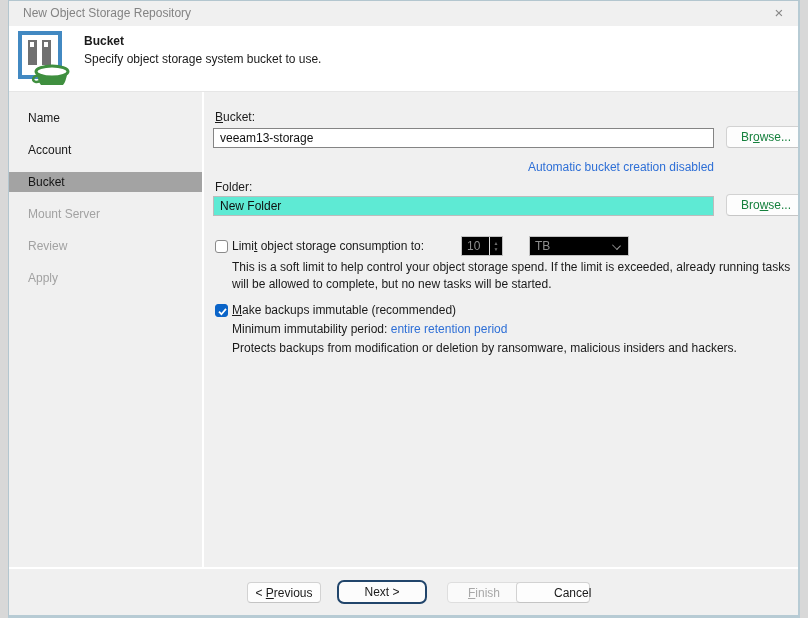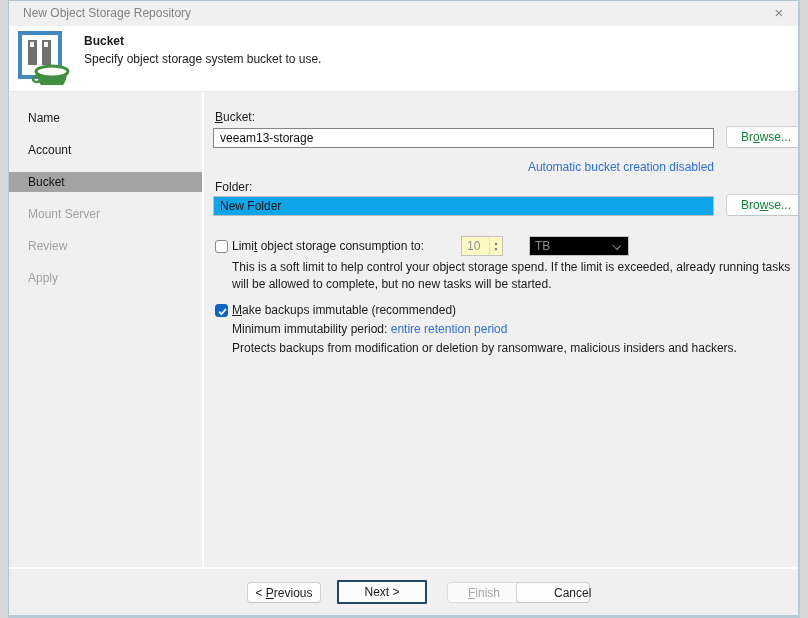--- a/index.html
+++ b/index.html
@@ -33,55 +33,55 @@
 
   .step{ height:32px; display:flex; align-items:center; }
   .step .lab{ display:block; width:100%; height:20px; line-height:20px; padding-left:19px; color:#1a1a1a; }
   .step.active .lab{ background:#a3a3a3; color:#141414; }
   .step.pending .lab{ color:#a2a2a2; }
 
   
   .flabel{ position:absolute; height:15px; line-height:15px; }
   .tbox{ position:absolute; left:9px; width:501px; height:20px; background:#ffffff;
     border:1px solid #848484; padding:0 6px; line-height:18px; color:#111; }
-  .tbox.disabled{ background:#0ea5e9; border-color:#bcbcbc; }
+  .tbox.disabled{ background:#5eead4; border-color:#bcbcbc; }
   .btn{ position:absolute; height:22px; background:#fdfdfd; border:1px solid #d2d2d2;
     border-bottom-color:#c6c6c6; border-radius:4px; text-align:center; line-height:20px; color:#15803d; }
   .browse{ left:522px; width:80px; }
   .link{ color:#2e6fd6; cursor:pointer; }
   .rlink{ position:absolute; left:9px; width:501px; text-align:right; height:14px; line-height:14px; }
 
   .cb{ position:absolute; left:11px; width:13px; height:13px; background:#fff;
     border:1px solid #8a8a8a; border-radius:3px; }
   .cb.checked{ background:#0a64c8; border-color:#0a64c8; }
   .cb svg{ position:absolute; left:0; top:0; display:none; }
   .cb.checked svg{ display:block; }
 
   .helptext{ position:absolute; left:28px; width:570px; line-height:17px; color:#1a1a1a; }
 
-  .spin{ position:absolute; left:257px; width:42px; height:20px; background:#fef9c3;
+  .spin{ position:absolute; left:257px; width:42px; height:20px; background:#000000;
     border:1px solid #c2c2c2; display:flex; }
   .spin .val{ flex:1; padding-left:5px; line-height:18px; color:#8f8f8f; }
   .spin .arrows{ width:13px; border-left:1px solid #dcdcdc; display:flex; flex-direction:column;
     align-items:center; justify-content:center; color:#6d6d6d; }
   .spin .arrows span{ font-size:5px; line-height:6px; display:block; }
 
   .combo{ position:absolute; left:313px; width:100px; height:20px; background:#000000;
     border:1px solid #c2c2c2; line-height:18px; padding-left:5px; color:#8f8f8f;margin-left:12px; }
   .combo .chev{ position:absolute; right:8px; top:5px; width:7px; height:7px;
     border-right:1px solid #9a9a9a; border-bottom:1px solid #9a9a9a; transform:rotate(45deg) scale(1,.8); }
 
   
   .hdivider{ height:2px; background:#ffffff; }
   .footer{ position:relative; height:45px; background:#f0f0f0; }
   .fbtn{ position:absolute; top:13px; width:74px; height:21px; background:#fdfdfd;
     border:1px solid #d2d2d2; border-bottom-color:#c4c4c4; border-radius:4px;
     font-family:inherit; font-size:12px; color:#1a1a1a; line-height:18px; text-align:center; }
   .fbtn.prev{ left:238px; }
-  .fbtn.next{ left:328px; top:11px; width:90px; height:24px; border:2px solid #21456b; border-radius:1px;
+  .fbtn.next{ left:328px; top:11px; width:90px; height:24px; border:2px solid #21456b; border-radius:7px;
     background:#fcfcfc; line-height:20px; }
   .fbtn.finish{ left:438px; color:#a8a8a8; background:#fafafa; border-color:#dedede; }
   .fbtn.cancel{ left:507px;padding-left:37px; }
 
   u{ text-decoration:underline; }
 </style>
 </head>
 <body>
 
 <div class="window">

